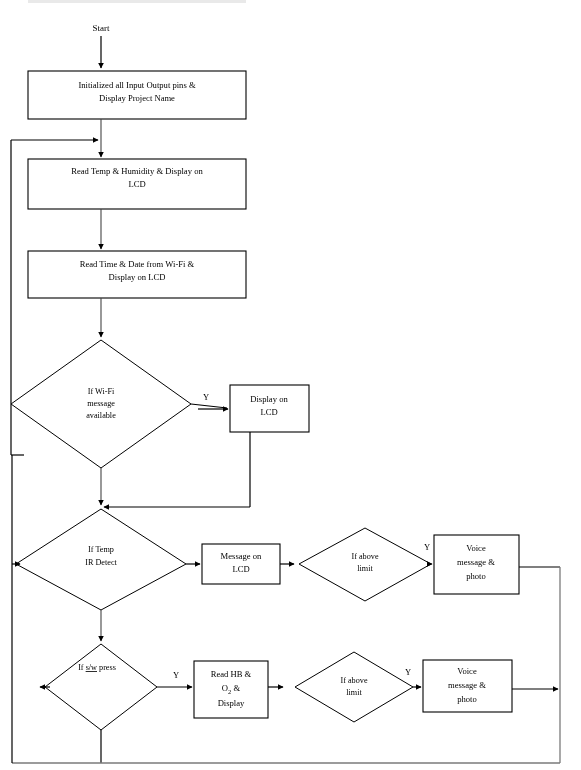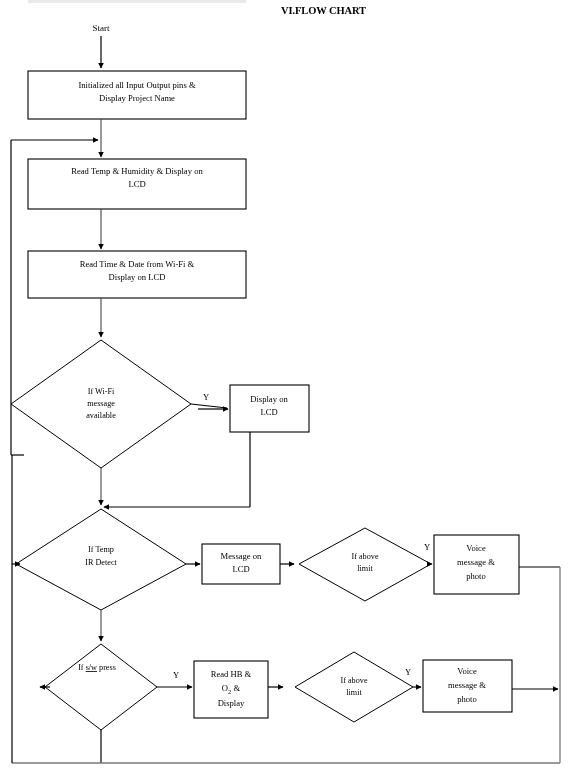--- a/index.html
+++ b/index.html
@@ -110,21 +110,20 @@
     background: #e9e9e9;
   }
 </style>
 </head>
 <body>
 
 <div id="chart-root">
 
   <div class="corner-artifact"></div>
 
-  <div class="chart-title">VI.FLOW CHART</div>
 
   <svg class="flow-canvas" viewBox="0 0 581 770">
     <defs>
       <marker id="arrow" viewBox="0 0 10 10" refX="9" refY="5" markerWidth="5" markerHeight="5" orient="auto-start-reverse">
         <path d="M 0 0 L 10 5 L 0 10 z" fill="#000000"></path>
       </marker>
       <marker id="arrow-gray" viewBox="0 0 10 10" refX="9" refY="5" markerWidth="5" markerHeight="5" orient="auto-start-reverse">
         <path d="M 0 0 L 10 5 L 0 10 z" fill="#444444"></path>
       </marker>
     </defs>

